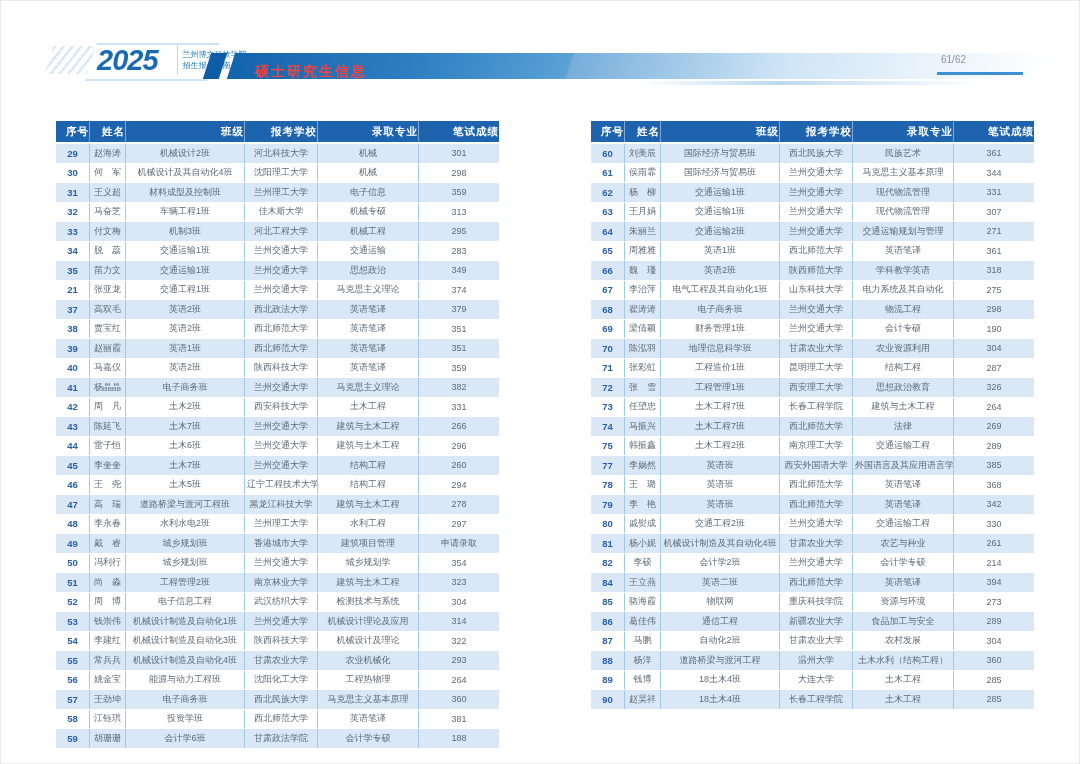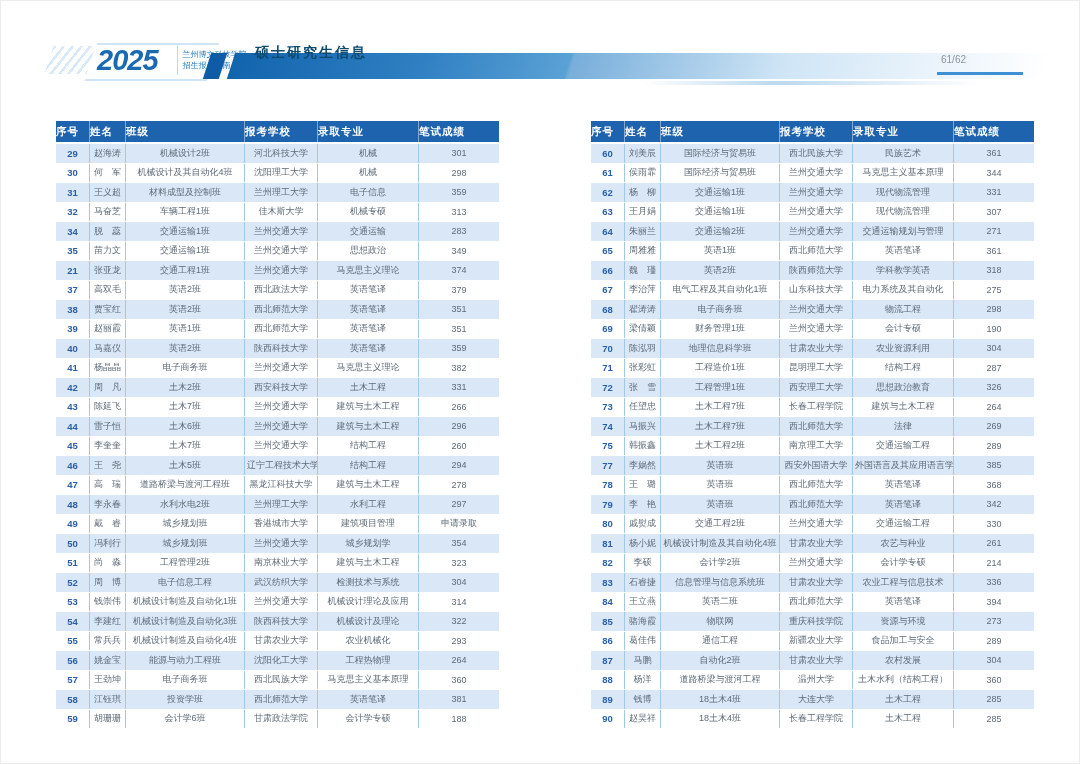--- a/index.html
+++ b/index.html
@@ -16,31 +16,31 @@
   .year{font-size:29px;font-weight:bold;font-style:italic;color:#1a6ab3;letter-spacing:-1px;line-height:30px;}
   .brandtxt{display:flex;flex-direction:column;justify-content:center;border-left:1px solid #bcd9ef;padding-left:5px;}
   .brandtxt span{font-size:8px;color:#1f7ab9;line-height:11px;white-space:nowrap;}
   .wedge{position:absolute;left:206px;top:52px;width:16px;height:26px;background:#0f5ca6;transform:skewX(-18deg);}
   .ribbon{position:absolute;left:230px;top:52px;width:340px;height:26px;transform:skewX(-18deg);
     background:linear-gradient(90deg,#1264ad,#2f7fc2 55%,#5ba2d6);}
   .ribbontail{position:absolute;left:568px;top:52px;width:480px;height:26px;transform:skewX(-18deg);
     background:linear-gradient(90deg,rgba(111,169,216,0.95),rgba(168,208,238,0.55) 45%,rgba(205,230,246,0));}
   .ribbonline{position:absolute;left:640px;top:80px;width:340px;height:4px;transform:skewX(-18deg);
     background:linear-gradient(90deg,rgba(188,217,240,0),#bcd9ef 40%,rgba(188,217,240,0));}
-  .ribbontitle{position:absolute;left:254px;top:43px;font-size:14px;font-weight:bold;color:#0c4a6e;letter-spacing:2px;}
+  .ribbontitle{position:absolute;left:254px;top:62px;font-size:14px;font-weight:bold;color:#ef4444;letter-spacing:2px;}
   .pagenum{position:absolute;left:940px;top:53px;width:82px;text-align:left;font-size:10px;color:#8d949b;}
   .pagenumrule{position:absolute;left:936px;top:71px;width:86px;height:2.5px;background:#3f8fd4;}
 
   
   .tablehost{position:absolute;top:120px;}
   .tablehost.left{left:55px;}
   .tablehost.right{left:590px;}
   table.tbl{border-collapse:collapse;table-layout:fixed;width:438px;}
   .tbl th{background:#1d63ad;color:#fff;font-size:10.5px;font-weight:bold;letter-spacing:1px;
-    height:21px;padding:0;text-align:left;border-bottom:2px solid #ffffff;}
+    height:21px;padding:0;text-align:right;border-bottom:2px solid #ffffff;}
   .tbl th + th{border-left:1px solid rgba(255,255,255,0.45);}
   .tbl td{font-size:9px;color:#5e6b77;height:18.5px;padding:0 2px;text-align:center;
     white-space:nowrap;overflow:hidden;border-bottom:1px solid rgba(255,255,255,0.85);}
   .tbl td + td{border-left:1px solid #a2c8e8;}
   .tbl tbody tr:nth-child(odd){background:#d9e7f6;}
   .tbl tbody tr:nth-child(even){background:#ffffff;}
   .tbl td.idx{font-weight:bold;color:#2b5fa7;font-size:9.5px;}
   .tbl th:nth-child(1),.tbl td:nth-child(1){width:33px;}
   .tbl th:nth-child(2),.tbl td:nth-child(2){width:35px;}
   .tbl th:nth-child(3),.tbl td:nth-child(3){width:118px;}
@@ -109,20 +109,28 @@
           </tr>
           <tr>
             <td class="idx">32</td>
             <td>马奋芝</td>
             <td>车辆工程1班</td>
             <td>佳木斯大学</td>
             <td>机械专硕</td>
             <td>313</td>
           </tr>
           <tr>
+            <td class="idx">33</td>
+            <td>付文梅</td>
+            <td>机制3班</td>
+            <td>河北工程大学</td>
+            <td>机械工程</td>
+            <td>295</td>
+          </tr>
+          <tr>
             <td class="idx">34</td>
             <td>脱　蕊</td>
             <td>交通运输1班</td>
             <td>兰州交通大学</td>
             <td>交通运输</td>
             <td>283</td>
           </tr>
           <tr>
             <td class="idx">35</td>
             <td>苗力文</td>
@@ -509,28 +517,20 @@
           </tr>
           <tr>
             <td class="idx">82</td>
             <td>李硕</td>
             <td>会计学2班</td>
             <td>兰州交通大学</td>
             <td>会计学专硕</td>
             <td>214</td>
           </tr>
           <tr>
-            <td class="idx">83</td>
-            <td>石睿捷</td>
-            <td>信息管理与信息系统班</td>
-            <td>甘肃农业大学</td>
-            <td>农业工程与信息技术</td>
-            <td>336</td>
-          </tr>
-          <tr>
             <td class="idx">84</td>
             <td>王立燕</td>
             <td>英语二班</td>
             <td>西北师范大学</td>
             <td>英语笔译</td>
             <td>394</td>
           </tr>
           <tr>
             <td class="idx">85</td>
             <td>骆海霞</td>

